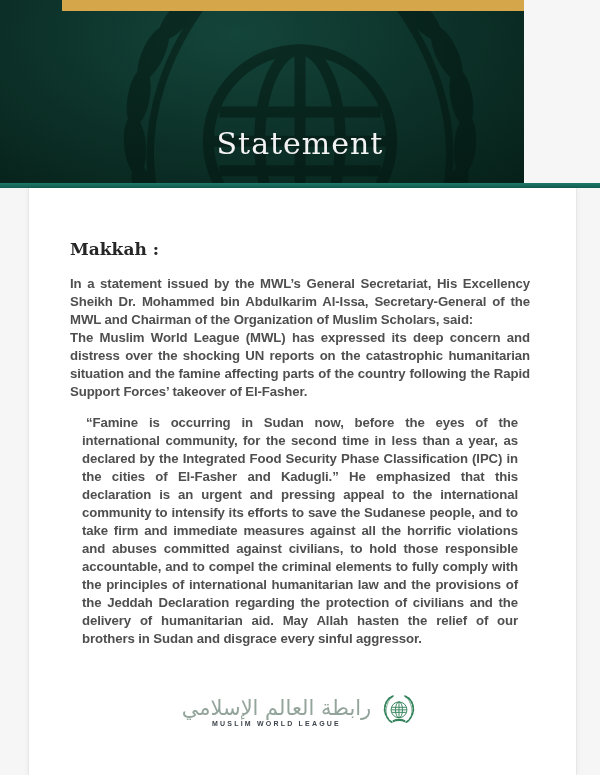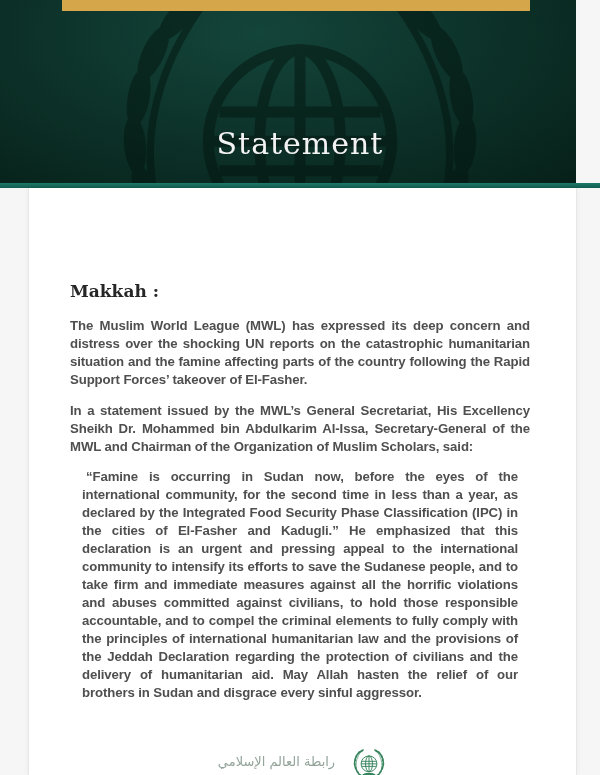--- a/index.html
+++ b/index.html
@@ -10,21 +10,21 @@
   }
   .page {
     position:relative;
     width:600px; height:775px;
     overflow:hidden;
     background:#f6f6f6;
   }
 
   
   .header {
-    position:absolute; left:0; top:0; width:576px; height:183px;
+    position:absolute; left:0; top:0; width:524px; height:183px;
     background:radial-gradient(ellipse at 45% 18%, #14453a 0%, #0d332a 48%, #062019 100%);
     overflow:hidden;
   }
   .gold-bar {
     position:absolute; left:62px; top:0; width:468px; height:11px;
     background:#d6a74a;
   }
   .watermark {
     position:absolute; left:80px; top:-42px;
     width:440px; height:440px;
@@ -45,21 +45,21 @@
     background:linear-gradient(180deg,#1c7a68 0%, #135c4f 100%);
   }
 
   
   .card {
     position:absolute; left:28px; top:188px; width:549px; height:587px;
     background:#ffffff;
     border-left:1px solid #e7e7e7;
     border-right:1px solid #e7e7e7;
     box-shadow:0 0 6px rgba(0,0,0,0.05);
-    padding:92px 46px 0 41px;
+    padding:50px 46px 0 41px;
   }
   .location-heading {
     font-family:"DejaVu Serif","Liberation Serif",serif;
     font-weight:700;
     font-size:17px;
     line-height:22px;
     color:#262626;
     margin-bottom:15px;
   }
   .para {
@@ -78,21 +78,21 @@
   .logo-row {
     margin-top:46px;
     display:flex;
     justify-content:center;
     align-items:center;
     gap:9px;
   }
   .logo-text { text-align:center; }
   .logo-arabic {
     font-family:"DejaVu Sans", sans-serif;
-    font-size:13px;
+    font-size:21px;
     line-height:18px;
     color:#93a49a;
   }
   .logo-english {
     margin-top:3px;
     font-size:7px;
     font-weight:700;
     letter-spacing:2.2px;
     color:#3d444b;
     white-space:nowrap;
@@ -138,22 +138,22 @@
       <use href="#mwl-emblem"></use>
     </svg>
     <div class="gold-bar"></div>
     <div class="header-title">Statement</div>
   </div>
   <div class="divider"></div>
 
   <div class="card">
     <h2 class="location-heading">Makkah :</h2>
 
+    <p class="para no-gap">In a statement issued by the MWL’s General Secretariat, His Excellency Sheikh Dr. Mohammed bin Abdulkarim Al-Issa, Secretary-General of the MWL and Chairman of the Organization of Muslim Scholars, said:</p>
     <p class="para">The Muslim World League (MWL) has expressed its deep concern and distress over the shocking UN reports on the catastrophic humanitarian situation and the famine affecting parts of the country following the Rapid Support Forces’ takeover of El-Fasher.</p>
-    <p class="para no-gap">In a statement issued by the MWL’s General Secretariat, His Excellency Sheikh Dr. Mohammed bin Abdulkarim Al-Issa, Secretary-General of the MWL and Chairman of the Organization of Muslim Scholars, said:</p>
     <p class="para quote">“Famine is occurring in Sudan now, before the eyes of the international community, for the second time in less than a year, as declared by the Integrated Food Security Phase Classification (IPC) in the cities of El-Fasher and Kadugli.” He emphasized that this declaration is an urgent and pressing appeal to the international community to intensify its efforts to save the Sudanese people, and to take firm and immediate measures against all the horrific violations and abuses committed against civilians, to hold those responsible accountable, and to compel the criminal elements to fully comply with the principles of international humanitarian law and the provisions of the Jeddah Declaration regarding the protection of civilians and the delivery of humanitarian aid. May Allah hasten the relief of our brothers in Sudan and disgrace every sinful aggressor.</p>
 
     <div class="logo-row">
       <div class="logo-text">
         <div class="logo-arabic">رابطة العالم الإسلامي</div>
         <div class="logo-english">MUSLIM WORLD LEAGUE</div>
       </div>
       <svg class="logo-emblem" viewBox="0 0 120 120">
         <use href="#mwl-emblem"></use>
       </svg>

